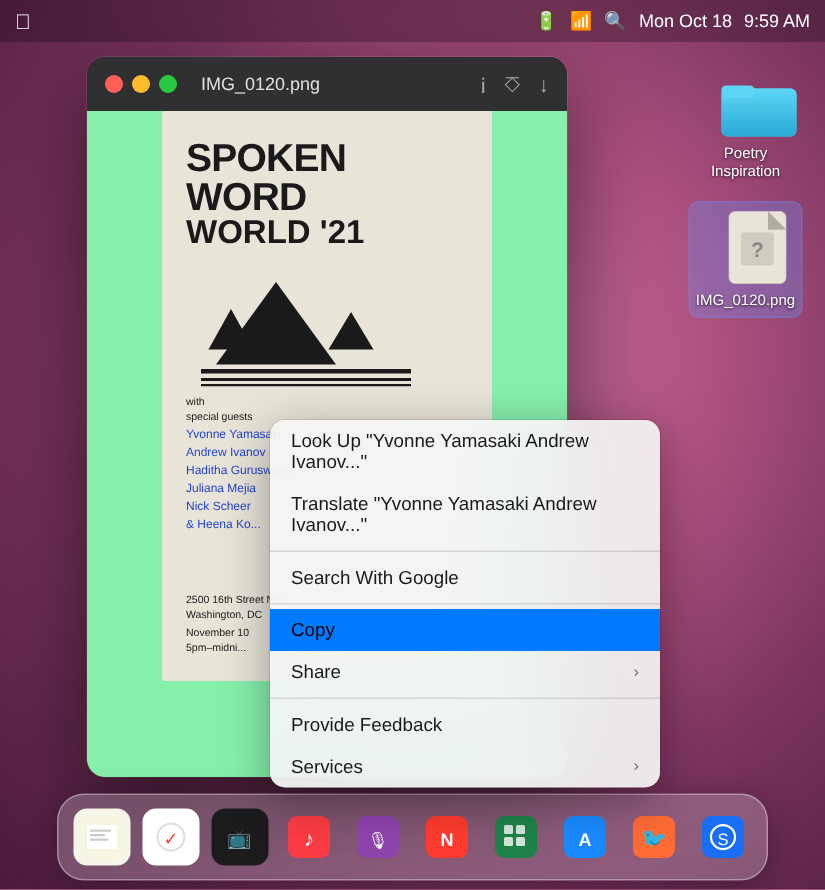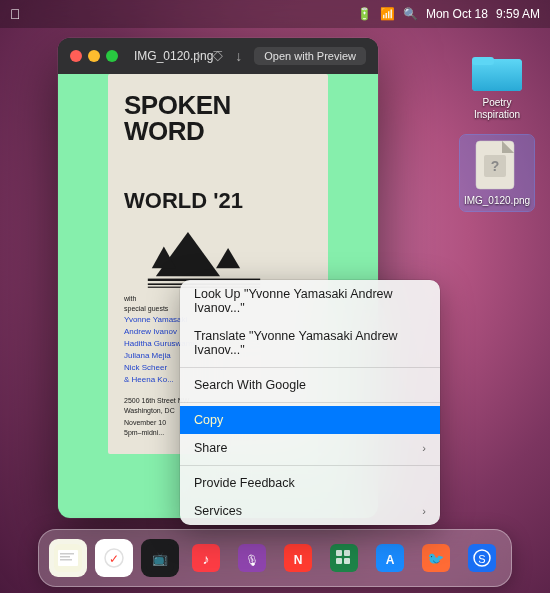--- a/index.html
+++ b/index.html
@@ -73,21 +73,21 @@
       right: 14px;
       display: flex;
       flex-direction: column;
       gap: 10px;
       align-items: center;
     }
 
     .desktop-icon {
       display: flex;
       flex-direction: column;
-      align-items: center;
+      align-items: flex-end;
       gap: 4px;
       cursor: pointer;
       padding: 4px;
       border-radius: 6px;
     }
 
     .desktop-icon.selected {
       background: rgba(100, 150, 255, 0.3);
       outline: 1px solid rgba(100, 150, 255, 0.5);
     }
@@ -220,21 +220,20 @@
     }
 
     .poster-subtitle {
       font-family: "Helvetica Neue", Helvetica, Arial, sans-serif;
       font-size: 22px;
       font-weight: 900;
       color: #1a1a1a;
       line-height: 1.0;
       text-transform: uppercase;
       margin-bottom: 8px;
-      margin-top: 46px;
     }
 
     .poster-guests-label {
       font-size: 7px;
       color: #1a1a1a;
       line-height: 1.4;
     }
 
     .poster-guests {
       font-size: 8px;
@@ -274,21 +273,21 @@
       font-size: 12.5px;
       color: #1a1a1a;
       cursor: pointer;
       display: flex;
       align-items: center;
       justify-content: space-between;
     }
 
     .menu-item.highlighted {
       background: #007aff;
-      color: #fef9c3;
+      color: #000000;
     }
 
     .menu-separator {
       height: 1px;
       background: rgba(0,0,0,0.12);
       margin: 3px 0;
     }
 
     .menu-item-arrow {
       font-size: 11px;
@@ -407,21 +406,20 @@
       <div class="traffic-lights">
         <div class="traffic-light tl-close"></div>
         <div class="traffic-light tl-minimize"></div>
         <div class="traffic-light tl-maximize"></div>
       </div>
       <span class="window-title">IMG_0120.png</span>
       <div class="window-actions">
         <span class="window-action-icon">ℹ</span>
         <span class="window-action-icon">⎏</span>
         <span class="window-action-icon">↓</span>
-        <button class="open-with-preview-btn">Open with Preview</button>
       </div>
     </div>
     <div class="image-area">
 
       <div class="poster">
         <div class="poster-title">SPOKEN WORD</div>
         <div class="poster-subtitle">WORLD '21</div>
 
         <svg width="160" height="80" viewBox="0 0 160 80" style="margin: 4px 0;">
 

